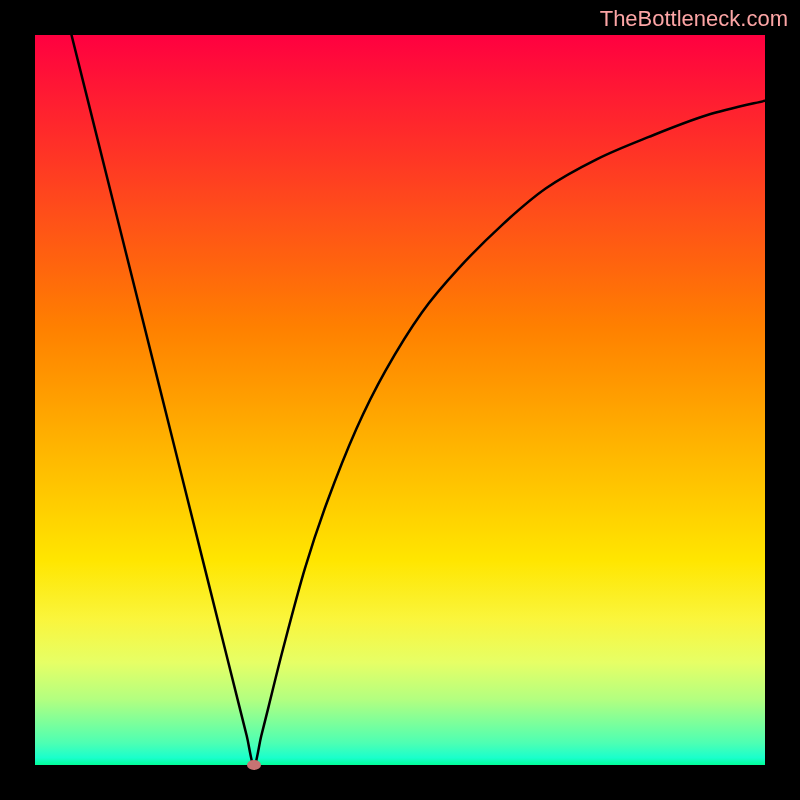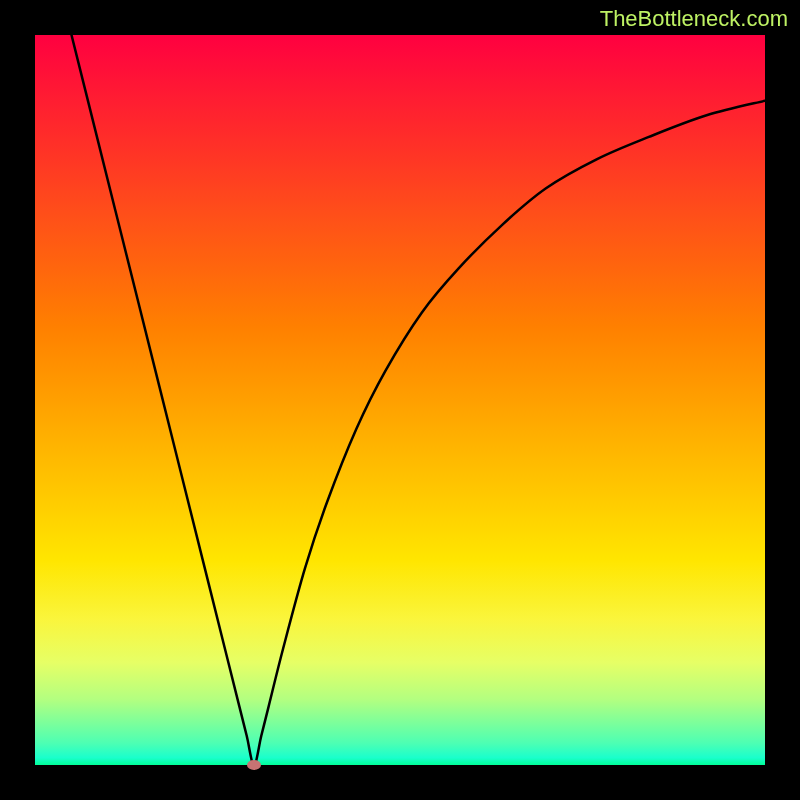--- a/index.html
+++ b/index.html
@@ -34,21 +34,21 @@
         #80ff99 94%,
         #4dffb3 97%,
         #1affcc 99%,
         #00ff99 100%
       );
     }
     .watermark {
       position: absolute;
       top: 6px;
       right: 12px;
-      color: #bef264;
+      color: #fca5a5;
       font-size: 22px;
       font-family: Arial, sans-serif;
       z-index: 10;
       text-align: center;
     }
     .curve-svg {
       position: absolute;
       left: 0;
       top: 0;
       width: 730px;

